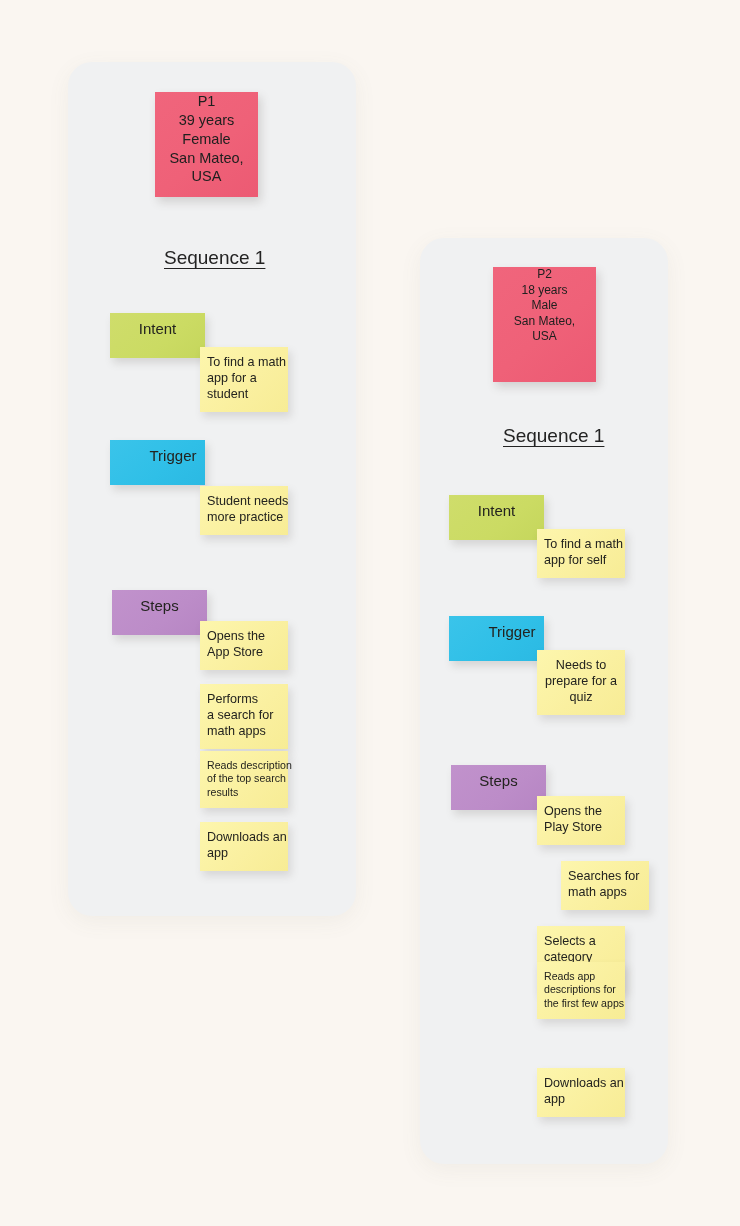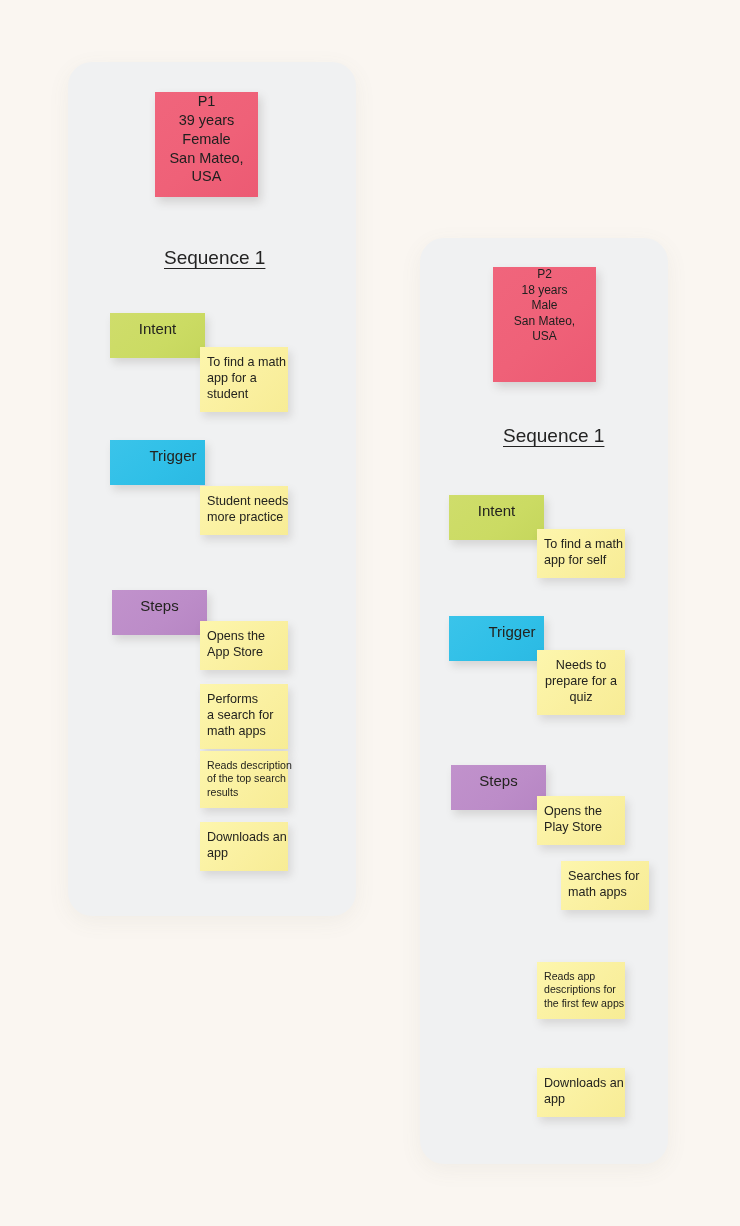--- a/index.html
+++ b/index.html
@@ -181,20 +181,25 @@
     <span>Steps</span>
   </div>
   <div class="note" style="left:537px; top:796px;">
     <span class="line">Opens the</span>
     <span class="line">Play Store</span>
   </div>
   <div class="note" style="left:537px; top:861px;margin-left:24px;">
     <span class="line">Searches for</span>
     <span class="line">math apps</span>
   </div>
+  <div class="note" style="left:537px; top:926px;">
+    <span class="line">Selects a</span>
+    <span class="line">category</span>
+    <span class="line">suggestion</span>
+  </div>
   <div class="note small" style="left:537px; top:962px;">
     <span class="line">Reads app</span>
     <span class="line">descriptions for</span>
     <span class="line">the first few apps</span>
   </div>
   <div class="note" style="left:537px; top:1068px;">
     <span class="line">Downloads an</span>
     <span class="line">app</span>
   </div>
 

